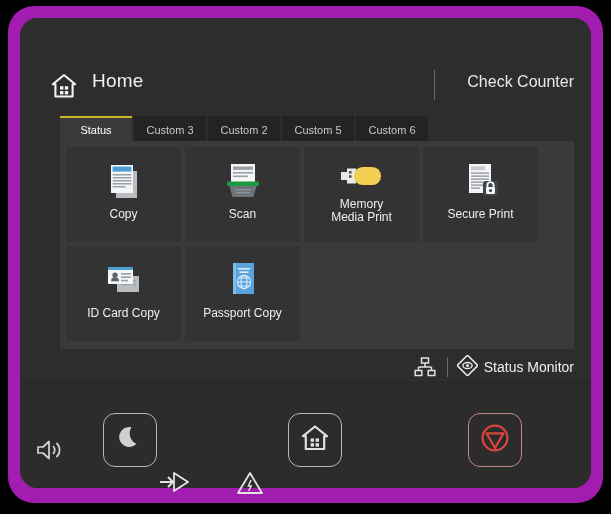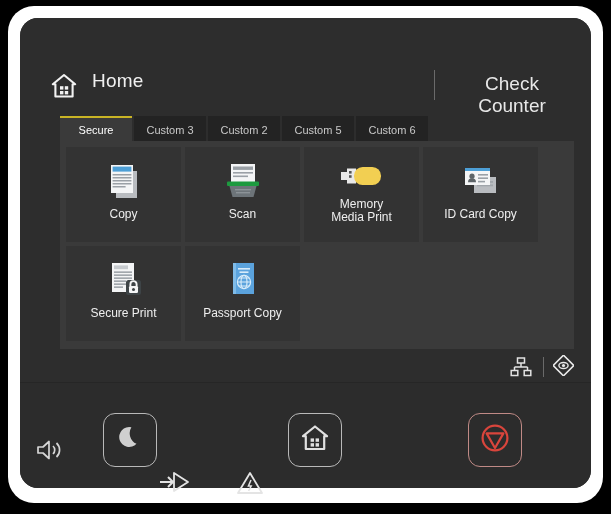--- a/index.html
+++ b/index.html
@@ -1,32 +1,32 @@
 <!DOCTYPE html>
 <html><head>
 <meta charset="utf-8">
 <style>
   html,body{margin:0;padding:0;background:#000;}
   body{width:611px;height:514px;overflow:hidden;font-family:"Liberation Sans",sans-serif;}
 
   .device{position:absolute;left:8px;top:6px;width:595px;height:497px;
-    background:#ffffff;border-radius:26px;}
+    background:#a21caf;border-radius:26px;}
   .panel{position:absolute;left:12px;top:12px;width:571px;height:470px;
     background:#2c2c2c;border-radius:18px;overflow:hidden;}
 
   
   .screen{position:absolute;left:0;top:0;width:571px;height:364px;background:#2d2d2d;}
 
   .titlebar{position:absolute;left:30px;top:50px;width:524px;height:40px;}
   .home-ico{position:absolute;left:0;top:4px;width:28px;height:28px;}
   .title-text{position:absolute;left:42px;top:2px;font-size:19px;color:#f0f0f0;
     letter-spacing:.2px;}
   .chkdiv{position:absolute;left:384px;top:2px;width:1px;height:30px;background:#6a6a6a;}
-  .chkcounter{position:absolute;left:400px;top:5px;width:124px;text-align:center;
-    font-size:19px;color:#e8e8e8;cursor:pointer;}
+  .chkcounter{position:absolute;left:400px;top:5px;width:124px;text-align:right;
+    font-size:16px;color:#e8e8e8;cursor:pointer;}
 
   .tabs{position:absolute;left:40px;top:98px;width:514px;height:25px;display:flex;}
   .tab{flex:0 0 auto;height:25px;background:#232323;color:#c9c9c9;font-size:11px;
     display:flex;align-items:center;justify-content:center;margin-right:2px;
     border-top:2px solid transparent;box-sizing:border-box;cursor:pointer;}
   .tab.active{background:#3a3a3a;color:#ffffff;border-top:2px solid #c9b425;}
 
   .tilepanel{position:absolute;left:40px;top:123px;width:514px;height:208px;
     background:#3a3a3a;padding:6px;box-sizing:border-box;}
   .tilegrid{display:flex;flex-wrap:wrap;}
@@ -73,21 +73,21 @@
             <rect x="10" y="19" width="3.4" height="3.4" fill="#f2f2f2"></rect>
             <rect x="14.8" y="19" width="3.4" height="3.4" fill="#f2f2f2"></rect>
           </svg>
         </span>
         <span class="title-text">Home</span>
         <span class="chkdiv"></span>
         <span class="chkcounter">Check Counter</span>
       </div>
 
       <div class="tabs">
-        <div class="tab active" style="width:72px">Secure</div>
+        <div class="tab active" style="width:72px">Status</div>
         <div class="tab" style="width:72px">Custom 3</div>
         <div class="tab" style="width:72px">Custom 2</div>
         <div class="tab" style="width:72px">Custom 5</div>
         <div class="tab" style="width:72px;margin-right:0">Custom 6</div>
       </div>
 
       <div class="tilepanel">
         <div class="tilegrid">
 
           <div class="tile">
@@ -131,20 +131,42 @@
                 <rect x="10" y="7.5" width="9" height="15" fill="#e9e9e9"></rect>
                 <rect x="12" y="10" width="2.6" height="2.6" fill="#555"></rect>
                 <rect x="12" y="14.2" width="2.6" height="2.6" fill="#555"></rect>
                 <rect x="17" y="6" width="27" height="18" rx="8.6" fill="#f2cf52"></rect>
               </svg>
             </span>
             <span class="tile-lbl">
               <span>Memory</span><br>
               <span>Media Print</span>
             </span>
+          </div>
+
+          <div class="tile">
+            <span class="tile-ico">
+              <svg width="46" height="46" viewBox="0 0 46 46">
+                <rect x="11" y="6" width="22" height="29" fill="#f4f5f6"></rect>
+                <rect x="13" y="8.4" width="14" height="3.8" fill="#c6cace"></rect>
+                <g fill="#9aa0a6">
+                  <rect x="13" y="14.4" width="18" height="1.5"></rect>
+                  <rect x="13" y="17.4" width="18" height="1.5"></rect>
+                  <rect x="13" y="20.4" width="18" height="1.5"></rect>
+                  <rect x="13" y="23.4" width="12" height="1.5"></rect>
+                  <rect x="13" y="26.4" width="12" height="1.5"></rect>
+                  <rect x="13" y="29.4" width="9" height="1.5"></rect>
+                </g>
+                <rect x="25" y="23" width="15" height="15" rx="2.5" fill="#3e4447"></rect>
+                <path d="M29.4 29.3 v-2.1 a3.1 3.1 0 0 1 6.2 0 v2.1" fill="none" stroke="#f4f5f6" stroke-width="1.9"></path>
+                <rect x="28" y="29" width="9" height="7" rx="1.2" fill="#f4f5f6"></rect>
+                <circle cx="32.5" cy="32.5" r="1.5" fill="#3e4447"></circle>
+              </svg>
+            </span>
+            <span class="tile-lbl">Secure Print</span>
           </div>
 
           <div class="tile">
             <span class="tile-ico">
               <svg width="46" height="46" viewBox="0 0 46 46">
                 <rect x="16" y="19" width="22" height="16" fill="#b9bcc0"></rect>
                 <rect x="19" y="23" width="16" height="1.8" fill="#a0a5aa"></rect>
                 <rect x="19" y="26.5" width="16" height="1.8" fill="#a0a5aa"></rect>
                 <rect x="7" y="10" width="25" height="17" fill="#f4f5f6"></rect>
                 <rect x="7" y="10" width="25" height="3" fill="#4d9fd6"></rect>
@@ -156,42 +178,20 @@
                   <rect x="20" y="22.8" width="7" height="1.6"></rect>
                 </g>
               </svg>
             </span>
             <span class="tile-lbl">ID Card Copy</span>
           </div>
 
           <div class="tile">
             <span class="tile-ico">
               <svg width="46" height="46" viewBox="0 0 46 46">
-                <rect x="11" y="6" width="22" height="29" fill="#f4f5f6"></rect>
-                <rect x="13" y="8.4" width="14" height="3.8" fill="#c6cace"></rect>
-                <g fill="#9aa0a6">
-                  <rect x="13" y="14.4" width="18" height="1.5"></rect>
-                  <rect x="13" y="17.4" width="18" height="1.5"></rect>
-                  <rect x="13" y="20.4" width="18" height="1.5"></rect>
-                  <rect x="13" y="23.4" width="12" height="1.5"></rect>
-                  <rect x="13" y="26.4" width="12" height="1.5"></rect>
-                  <rect x="13" y="29.4" width="9" height="1.5"></rect>
-                </g>
-                <rect x="25" y="23" width="15" height="15" rx="2.5" fill="#3e4447"></rect>
-                <path d="M29.4 29.3 v-2.1 a3.1 3.1 0 0 1 6.2 0 v2.1" fill="none" stroke="#f4f5f6" stroke-width="1.9"></path>
-                <rect x="28" y="29" width="9" height="7" rx="1.2" fill="#f4f5f6"></rect>
-                <circle cx="32.5" cy="32.5" r="1.5" fill="#3e4447"></circle>
-              </svg>
-            </span>
-            <span class="tile-lbl">Secure Print</span>
-          </div>
-
-          <div class="tile">
-            <span class="tile-ico">
-              <svg width="46" height="46" viewBox="0 0 46 46">
                 <rect x="13" y="6" width="21" height="31" fill="#5ba3dd"></rect>
                 <rect x="13" y="6" width="3" height="31" fill="#7fbbe8"></rect>
                 <g fill="#d8ecfa">
                   <rect x="18" y="11" width="12" height="1.6"></rect>
                   <rect x="19.5" y="14.4" width="9" height="1.6"></rect>
                 </g>
                 <g fill="none" stroke="#d8ecfa" stroke-width="1.2">
                   <circle cx="24" cy="25" r="6.6"></circle>
                   <ellipse cx="24" cy="25" rx="3" ry="6.6"></ellipse>
                   <line x1="17.4" y1="25" x2="30.6" y2="25"></line>
@@ -217,20 +217,21 @@
         </span>
         <span class="sdiv"></span>
         <span class="smon">
           <span>
             <svg width="21" height="21" viewBox="0 0 21 21">
               <rect x="3.2" y="3.2" width="14.6" height="14.6" transform="rotate(45 10.5 10.5)" fill="none" stroke="#e8e8e8" stroke-width="1.6"></rect>
               <ellipse cx="10.5" cy="10.5" rx="4.6" ry="3" fill="none" stroke="#e8e8e8" stroke-width="1.4"></ellipse>
               <circle cx="10.5" cy="10.5" r="1.6" fill="#e8e8e8"></circle>
             </svg>
           </span>
+          <span class="smon-lbl">Status Monitor</span>
         </span>
       </div>
     </div>
 
     <div class="hwrow">
 
       <span class="spk">
         <svg width="34" height="24" viewBox="0 0 34 24">
           <path d="M3 9 H8 L14 3.5 V20.5 L8 15 H3 Z" fill="none" stroke="#d6d6d6" stroke-width="1.7" stroke-linejoin="round"></path>
           <path d="M18 8 a5.5 5.5 0 0 1 0 8" fill="none" stroke="#d6d6d6" stroke-width="1.7"></path>

